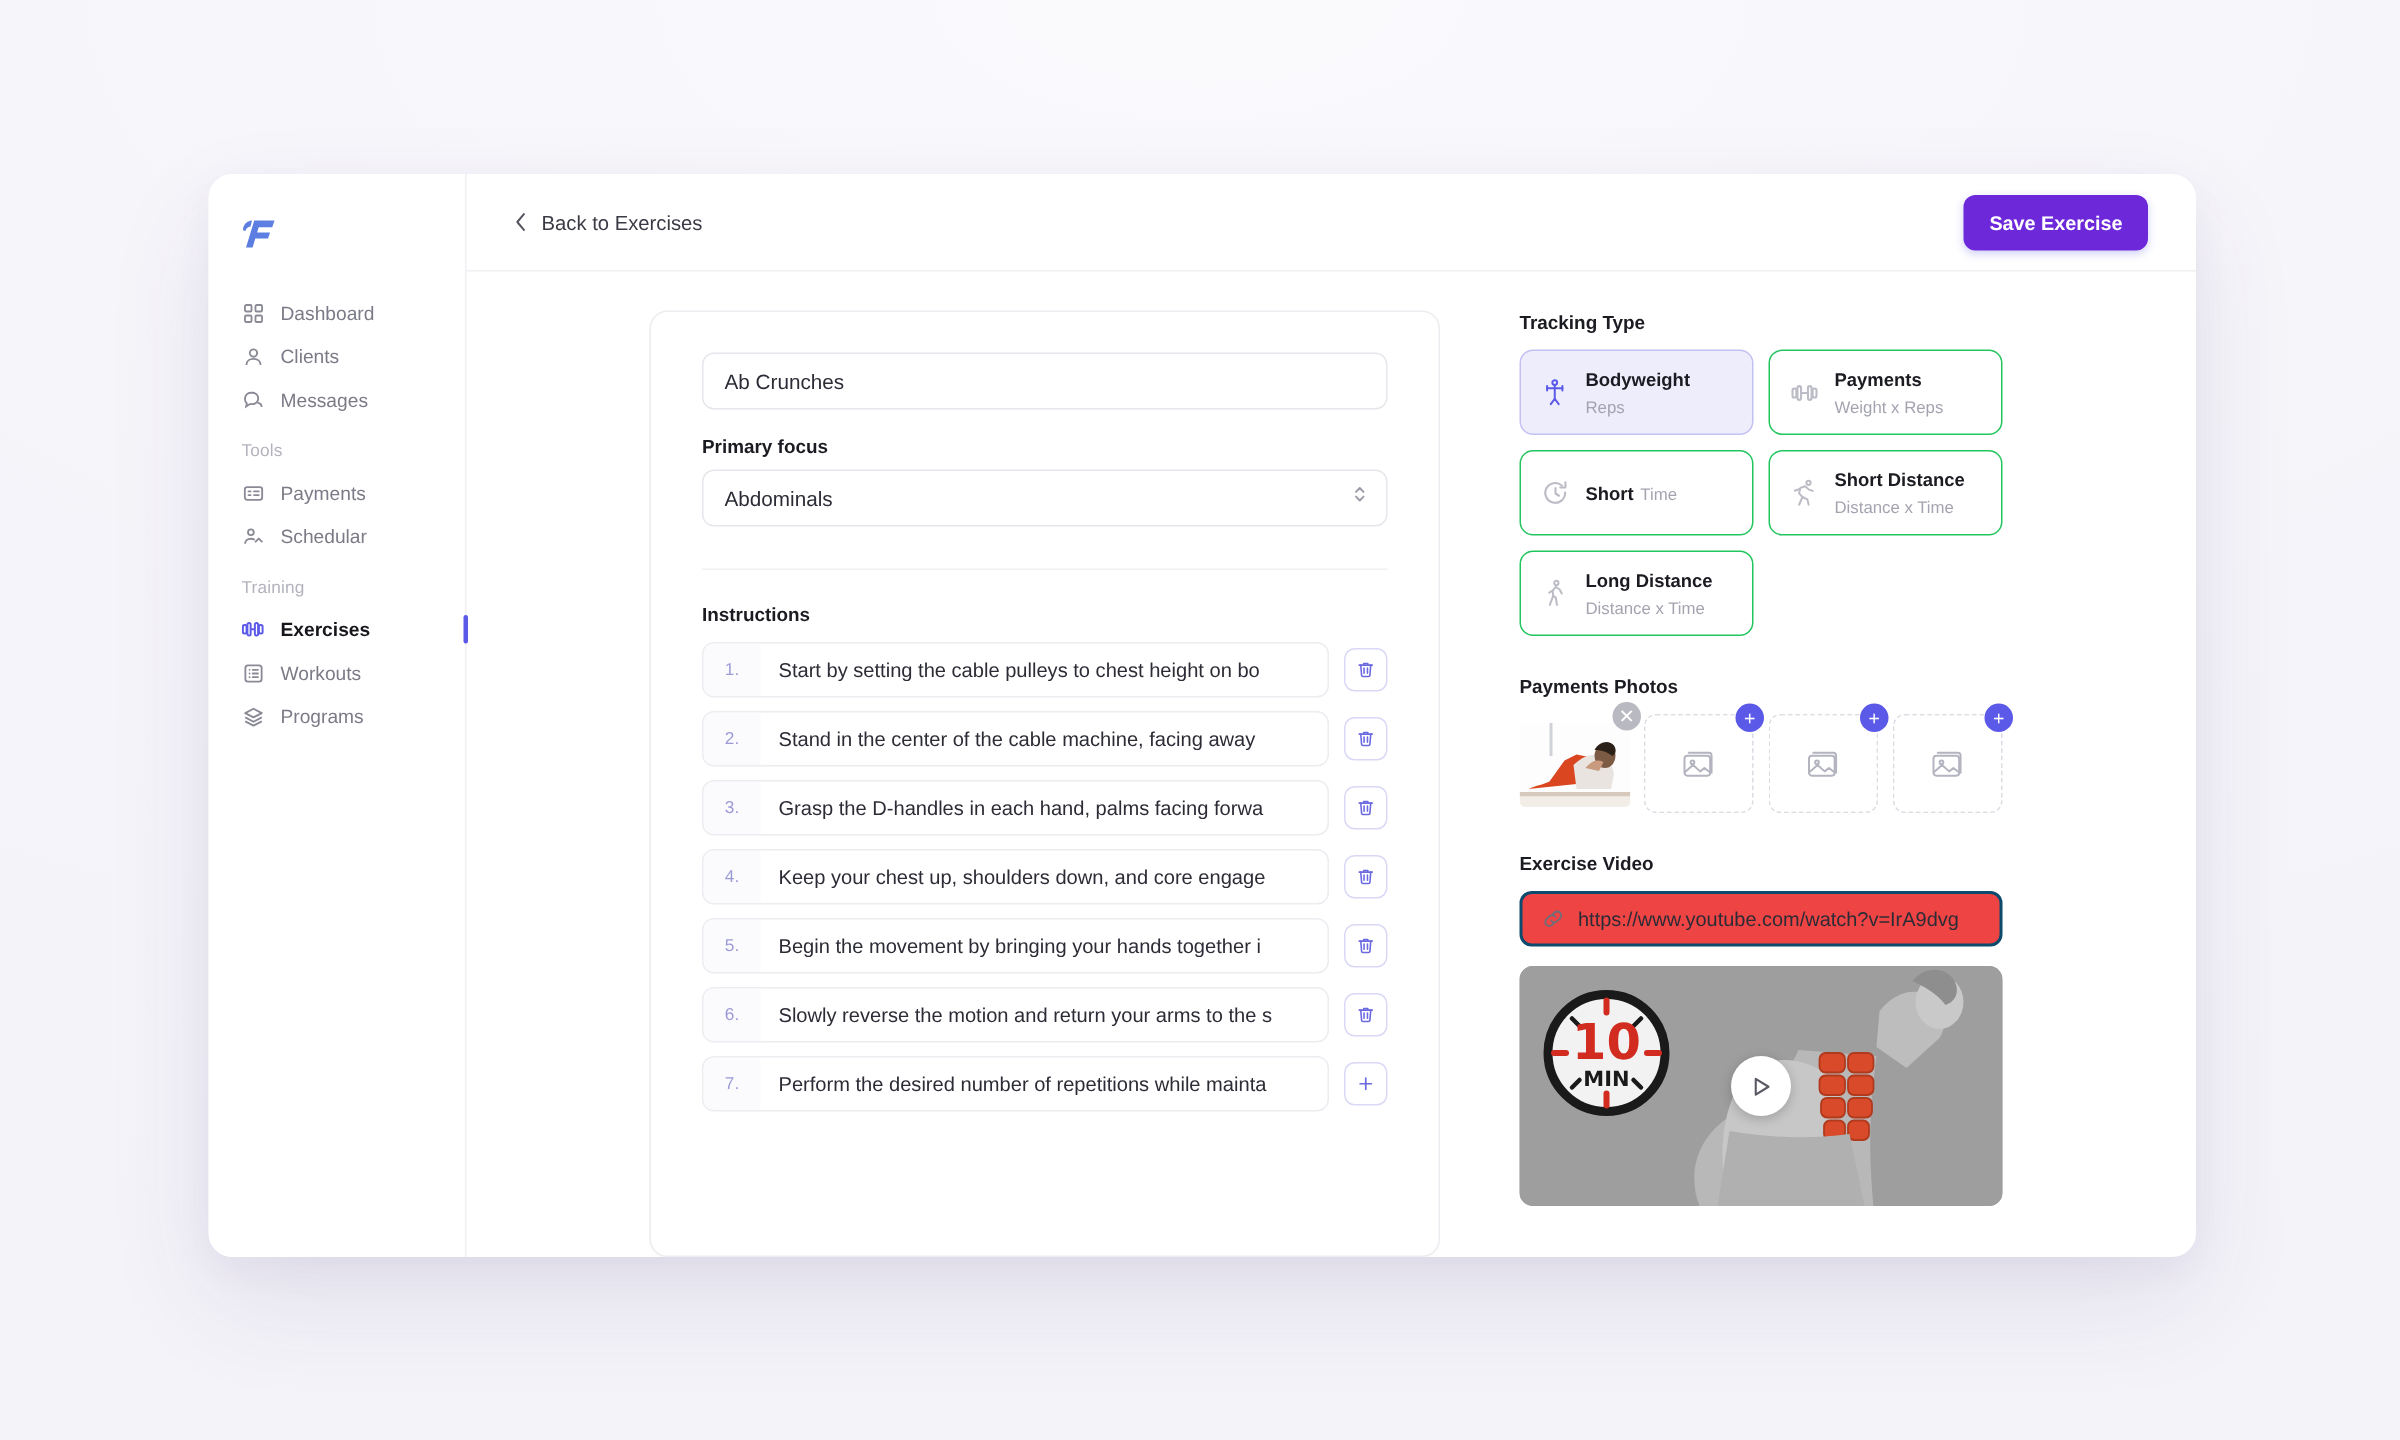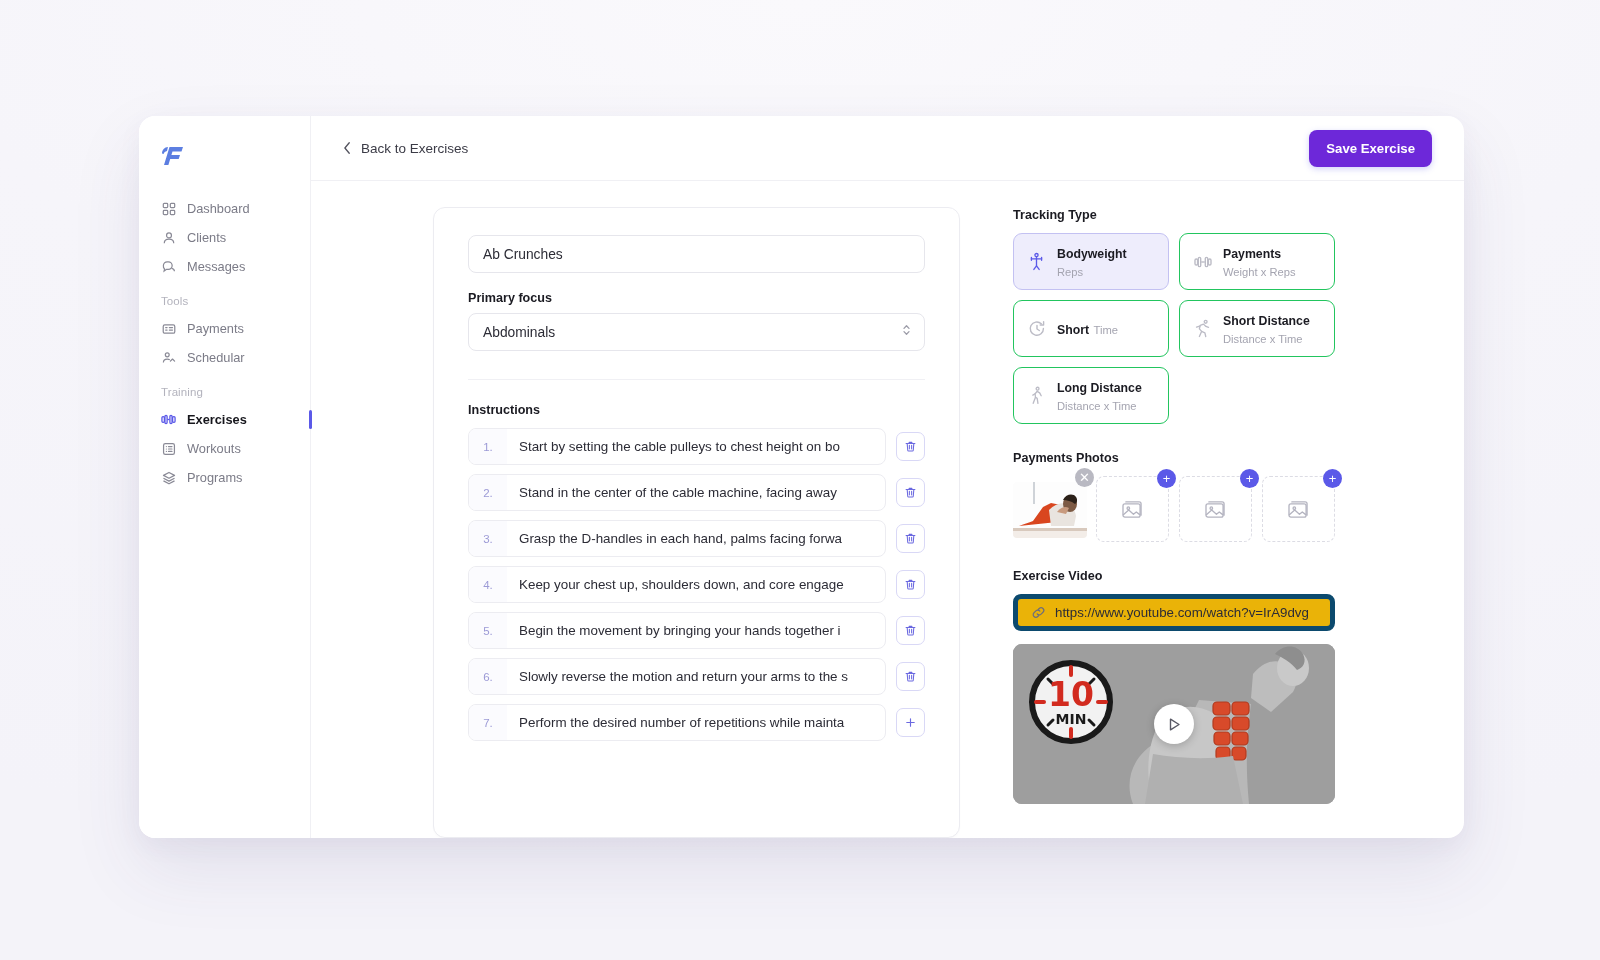--- a/index.html
+++ b/index.html
@@ -305,27 +305,27 @@
     color: #fff;
     cursor: pointer;
     line-height: 1;
   }
   .badge.add { background: #5b59e8; }
   .badge.remove { background: #b9b9c2; }
 
   .url-input {
     width: 100%;
     height: 37px;
-    border: 5px solid #0c4a6e;
+    border: 2px solid #0c4a6e;
     border-radius: 8px;
     display: flex;
     align-items: center;
     gap: 9px;
     padding: 0 13px;
-    background: #eab308;
+    background: #ef4444;
     overflow: hidden;
   }
   .url-text {
     font-size: 13.3px;
     color: #2c2c36;
     white-space: nowrap;
     overflow: hidden;
   }
   .video-thumb {
     margin-top: 13px;

